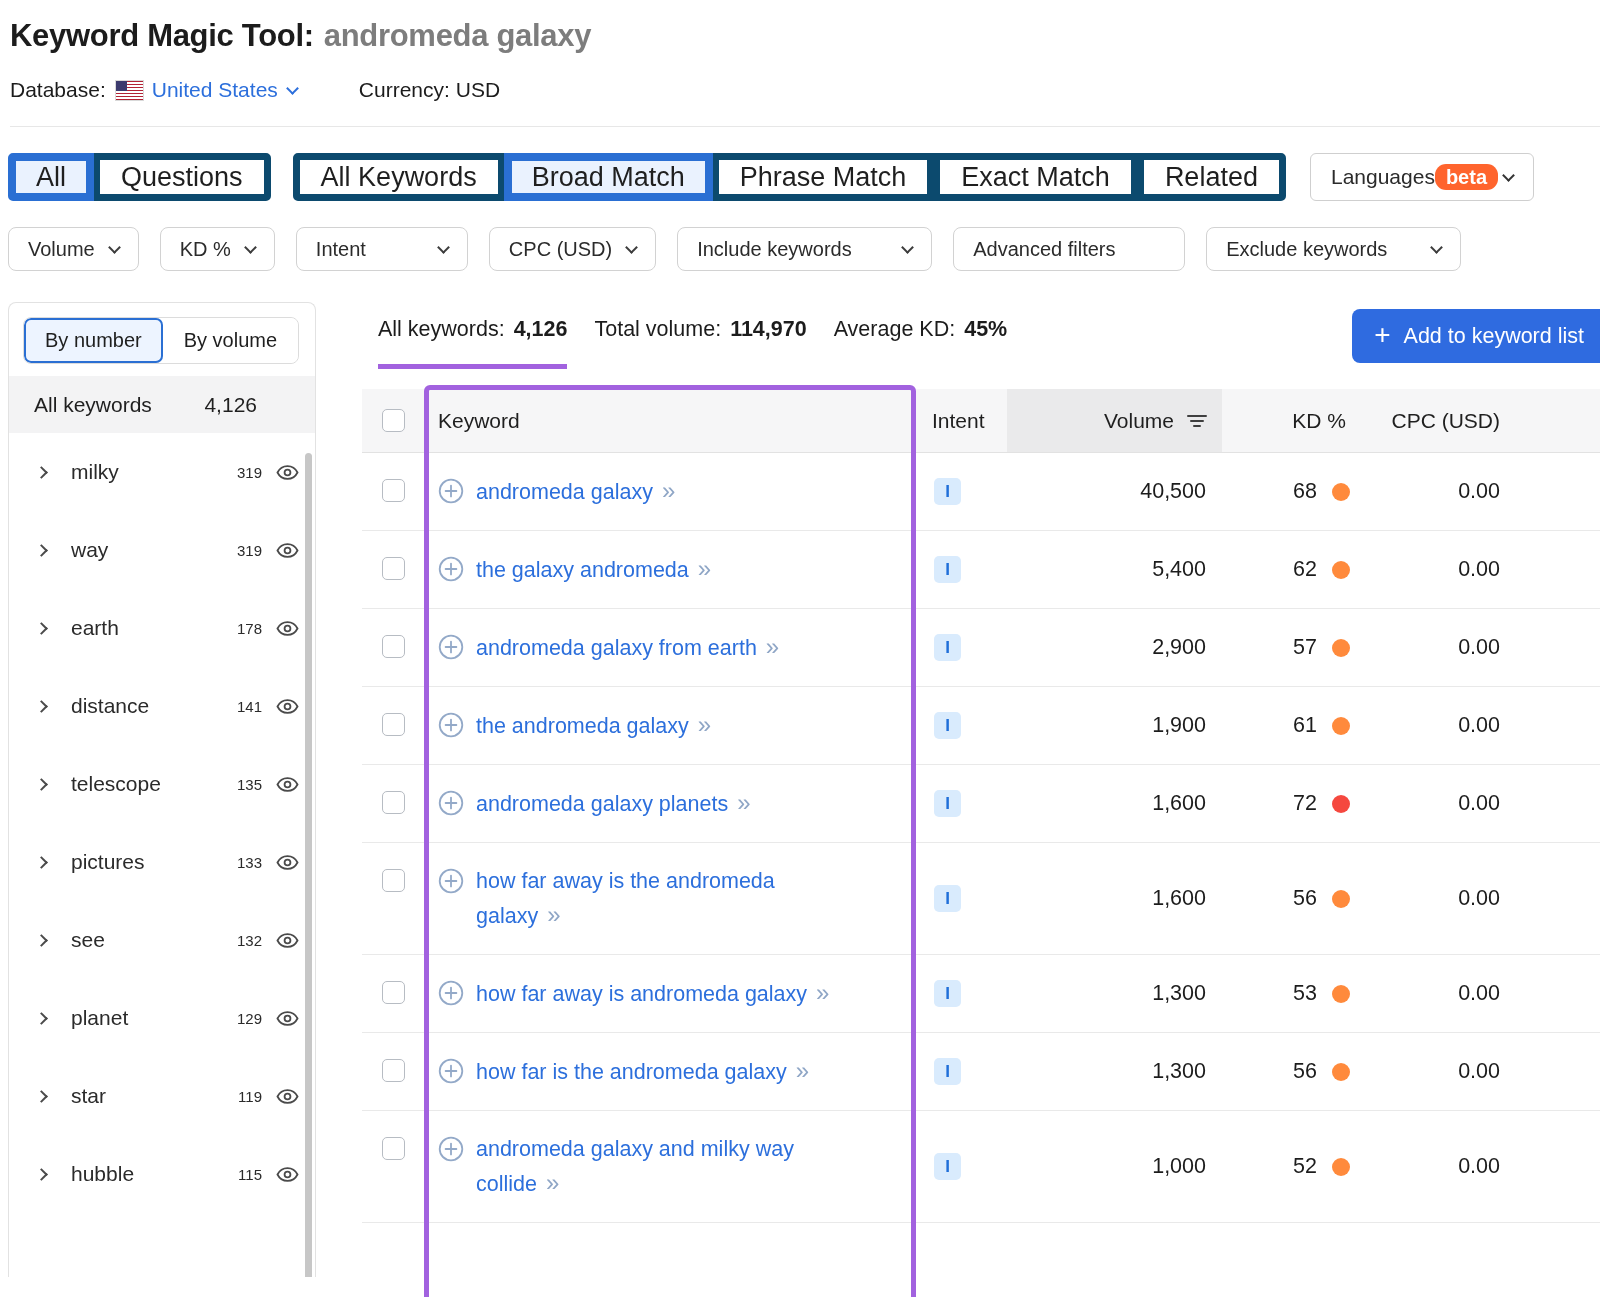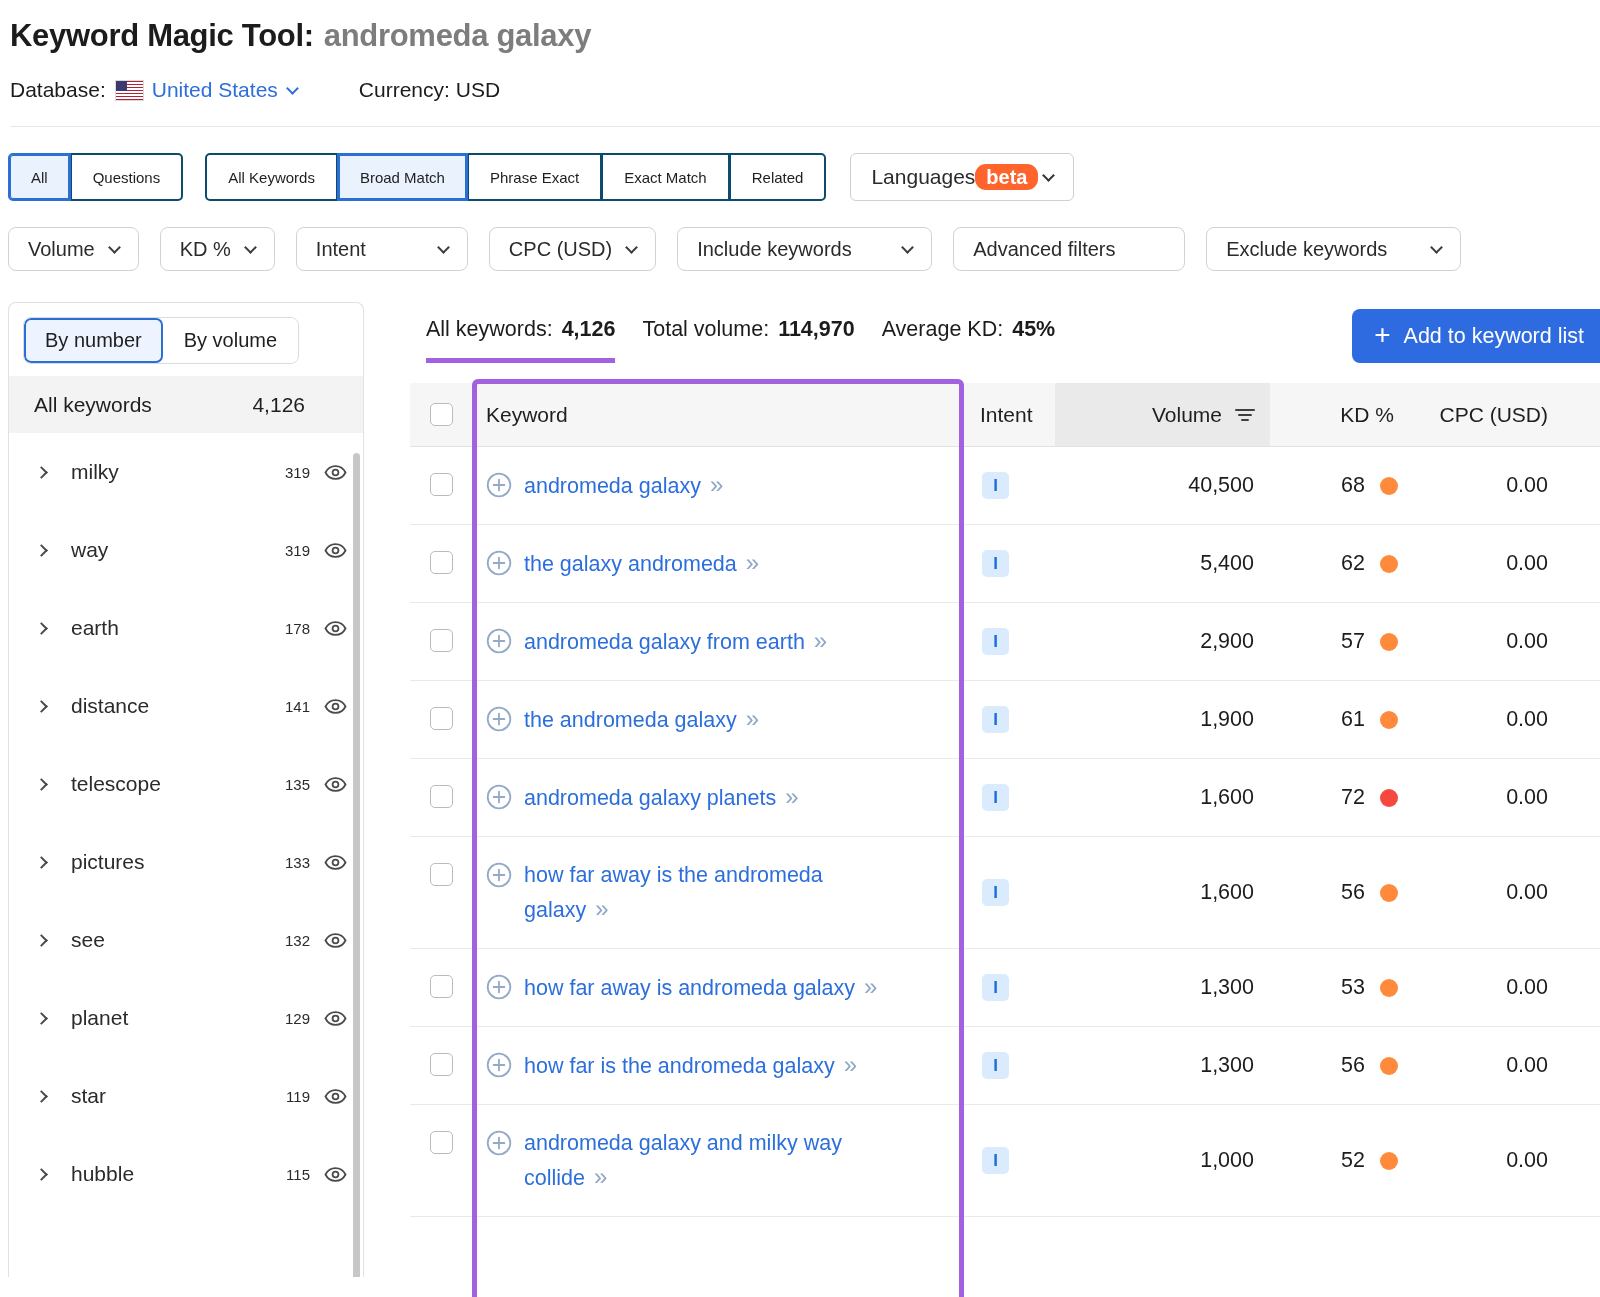--- a/index.html
+++ b/index.html
@@ -28,21 +28,21 @@
 
   .chev-d { width: 9px; height: 9px; border-right: 2px solid currentColor; border-bottom: 2px solid currentColor;
     transform: rotate(45deg); display: inline-block; flex: none; }
   .chev-r { width: 9px; height: 9px; border-top: 2px solid currentColor; border-right: 2px solid currentColor;
     transform: rotate(45deg); display: inline-block; flex: none; color:#4a4a4a; }
 
   
   .tabs-row { display: flex; align-items: stretch; margin: 26px 0 0 8px; height: 48px; }
   .seg-group { display: flex; }
   .seg-group + .seg-group { margin-left: 22px; }
-  .seg-btn { border: 2px solid #0c4a6e; background: #fff; padding: 0 21px; font-size: 15px;
+  .seg-btn { border: 7px solid #0c4a6e; background: #fff; padding: 0 21px; font-size: 27px;
     display: flex; align-items: center; margin-left: -1px; color: #1f1f1f; cursor: pointer; white-space: nowrap; }
   .seg-group .seg-btn:first-child { border-radius: 5px 0 0 5px; margin-left: 0; }
   .seg-group .seg-btn:last-child { border-radius: 0 5px 5px 0; }
   .seg-btn.selected { background: #eaf2fe; border-color: #2a6fd3; box-shadow: inset 0 0 0 1px #2a6fd3; z-index: 2; }
   .lang-btn { margin-left: 24px; border: 1px solid #cfcfcf; border-radius: 6px; display: flex; align-items: center;
     padding: 0 20px; font-size: 21px; color: #2b2b2b; cursor: pointer; background:#fff; }
   .beta-badge { background: #ff642d; color: #fff; font-size: 20px; font-weight: 600; border-radius: 11px;
     padding: 3px 11px; line-height: 1; }
   .lang-btn .chev-d { margin-left: 6px; margin-top: -3px; color: #333; }
 
@@ -51,42 +51,42 @@
   .pill { border: 1px solid #d2d2d2; border-radius: 8px; background: #fff; display: flex; align-items: center;
     padding: 0 19px; font-size: 20px; color: #2b2b2b; gap: 15px; cursor: pointer; white-space: nowrap; flex: none; }
   .pill .chev-d { color: #3c3c3c; margin-top: -3px; }
   .pill.wide { min-width: 255px; justify-content: space-between; }
   .pill.advanced { min-width: 232px; border-radius: 8px; }
 
   
   .content { display: flex; margin-top: 31px; height: 975px; }
 
   
-  .sidebar { width: 356px; margin-left: 8px; border: 1px solid #e2e2e2; border-bottom: none;
+  .sidebar { width: 308px; margin-left: 8px; border: 1px solid #e2e2e2; border-bottom: none;
     border-radius: 8px 8px 0 0; background: #fff; position: relative; flex: none; overflow: hidden; }
   .side-tabs-wrap { padding: 14px 14px 12px 14px; }
   .side-tabs { display: inline-flex; border: 1px solid #dcdcdc; border-radius: 8px; overflow: hidden; }
   .side-tab { padding: 11px 21px; font-size: 20px; color: #1f1f1f; cursor: pointer; background: #fff; border-radius: 7px; }
   .side-tab.selected { background: #edf4ff; box-shadow: inset 0 0 0 2px #2a6fd3; }
   .side-head { background: #f3f3f4; height: 57px; display: flex; align-items: center;
     justify-content: space-between; padding: 0 58px 0 25px; font-size: 21px; color: #1f1f1f; }
   .side-row { height: 78px; display: flex; align-items: center; padding: 0 16px 0 28px; cursor: pointer; }
   .side-term { margin-left: 25px; font-size: 21px; color: #2b2b2b; }
   .side-count { margin-left: auto; font-size: 15px; color: #2b2b2b; }
   .side-eye { margin-left: 14px; display: inline-flex; flex: none; cursor: pointer; }
   .side-scrollbar { position: absolute; right: 3px; top: 150px; width: 7px; height: 828px;
     background: #c7c7c7; border-radius: 4px; }
 
   
   .main { flex: 1; margin-left: 30px; position: relative; min-width: 0; }
   .summary-row { display: flex; align-items: flex-start; padding: 15px 0 0 32px; font-size: 21.5px; }
   .sum-group { display: flex; align-items: baseline; gap: 9px; white-space: nowrap; }
   .sum-group + .sum-group { margin-left: 27px; }
   .sum-group b { font-weight: 700; }
-  .underlined { border-bottom: 5px solid #a262df; padding-bottom: 16px; }
+  .underlined { border-bottom: 5px solid #a262df; padding-bottom: 22px; }
   .add-btn { margin-left: auto; margin-top: -8px; margin-right: -10px; background: #2f6be0; color: #fff;
     border: none; border-radius: 8px; height: 54px; font-size: 21.5px; font-family: inherit;
     display: flex; align-items: center; gap: 13px; padding: 0 26px 0 22px; cursor: pointer; white-space: nowrap; flex: none; }
   .add-btn .plus { font-size: 28px; font-weight: 400; line-height: 1; margin-top: -3px; }
 
   
   .table-wrap { position: relative; margin: 20px 0 0 16px; }
   .grid-row { display: grid; grid-template-columns: 62px 488px 95px 215px 140px 150px; align-items: center; }
   .thead { background: #f6f6f7; height: 64px; border-bottom: 1px solid #e2e2e2; font-size: 21px; color: #1f1f1f; }
   .th { display: flex; align-items: center; height: 100%; }
@@ -142,21 +142,21 @@
 </div>
 
 <div class="tabs-row">
   <div class="seg-group">
     <div class="seg-btn selected">All</div>
     <div class="seg-btn">Questions</div>
   </div>
   <div class="seg-group">
     <div class="seg-btn">All Keywords</div>
     <div class="seg-btn selected">Broad Match</div>
-    <div class="seg-btn">Phrase Exact</div>
+    <div class="seg-btn">Phrase Match</div>
     <div class="seg-btn">Exact Match</div>
     <div class="seg-btn">Related</div>
   </div>
   <div class="lang-btn">
     <span>Languages</span>
     <span class="beta-badge">beta</span>
     <span class="chev-d"></span>
   </div>
 </div>
 

